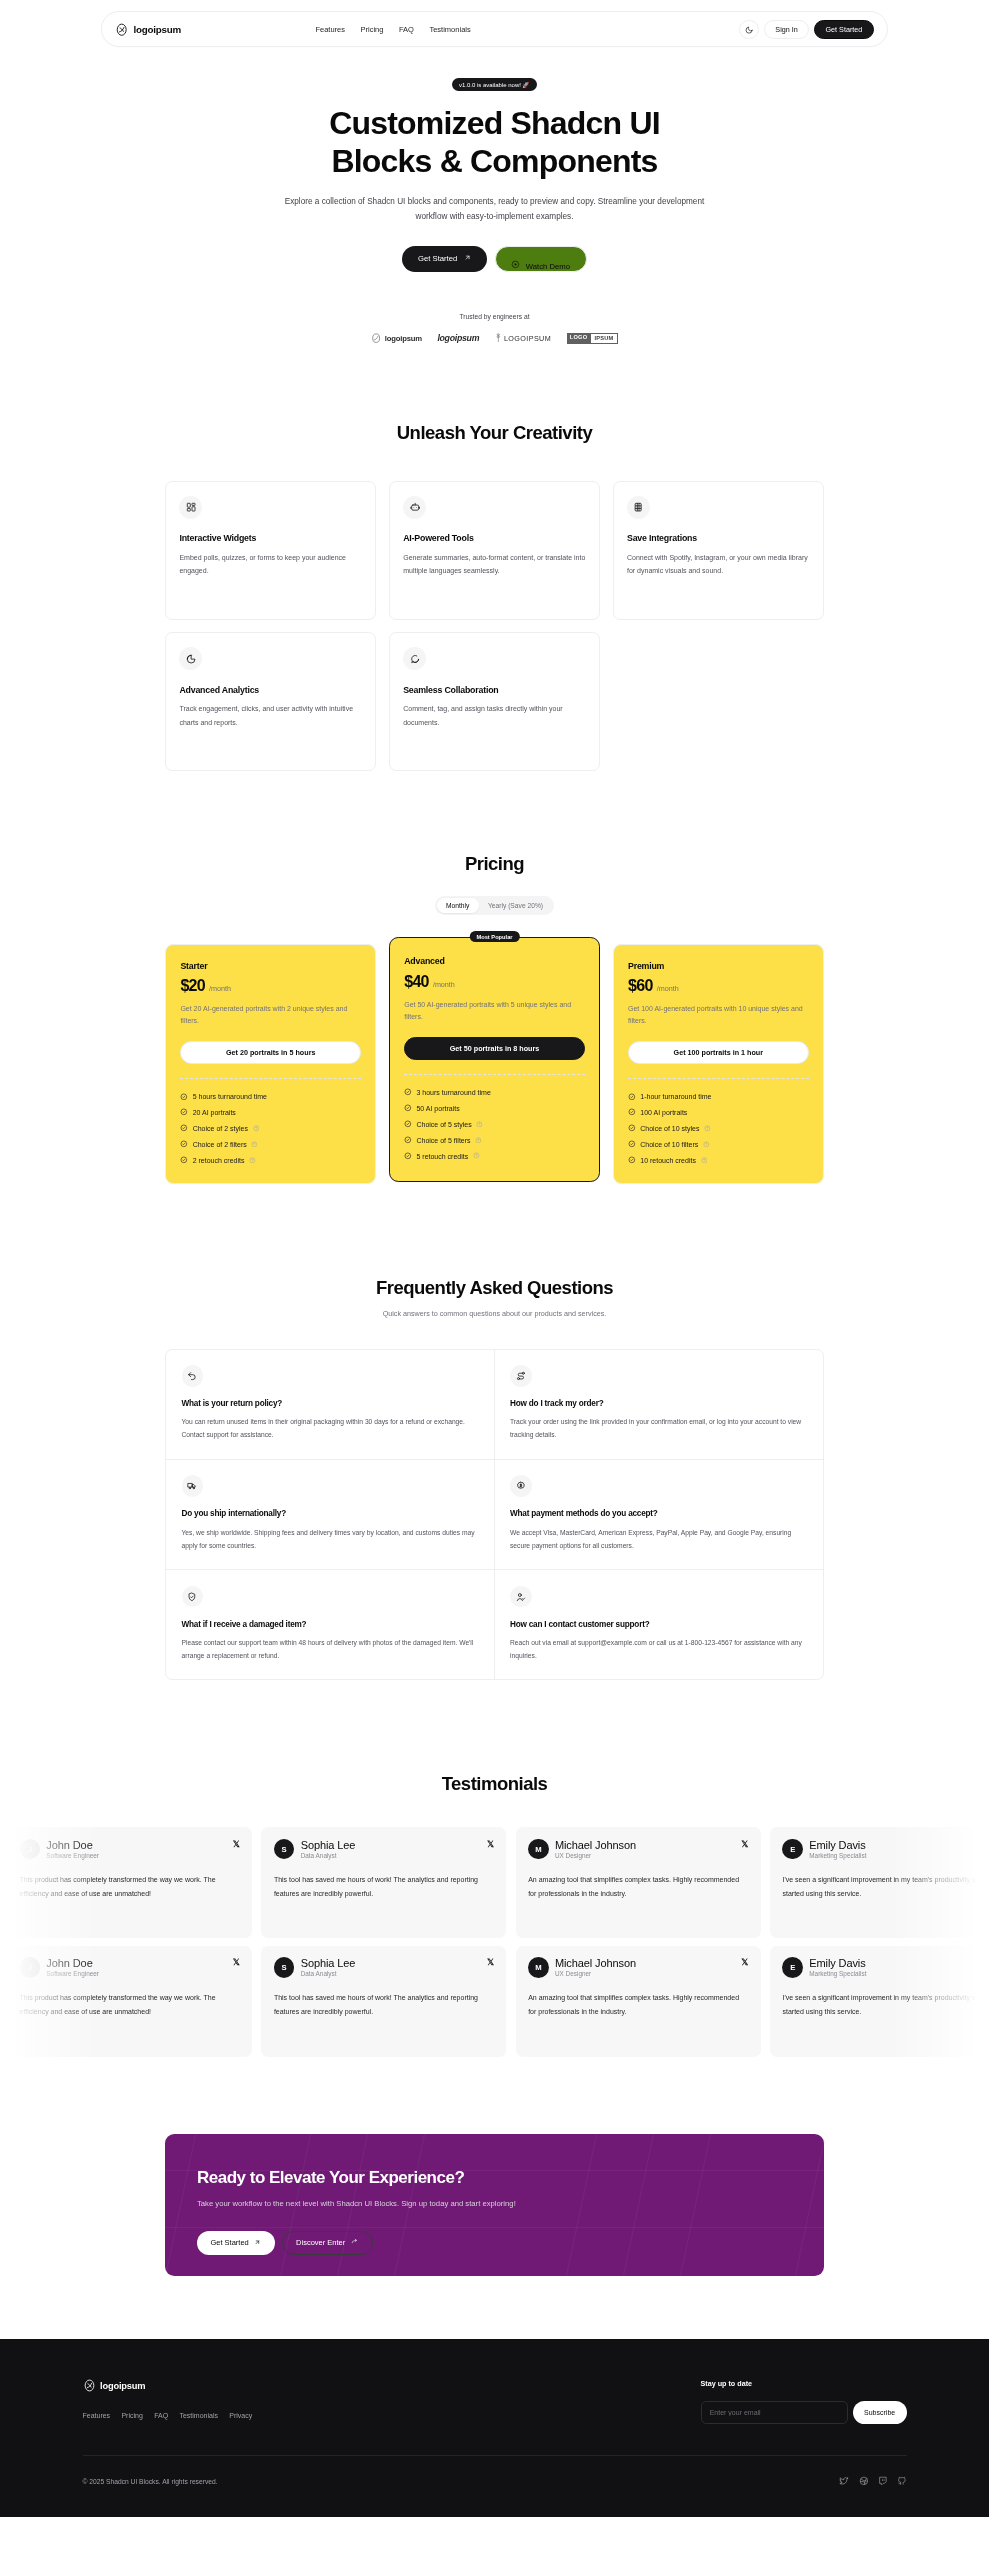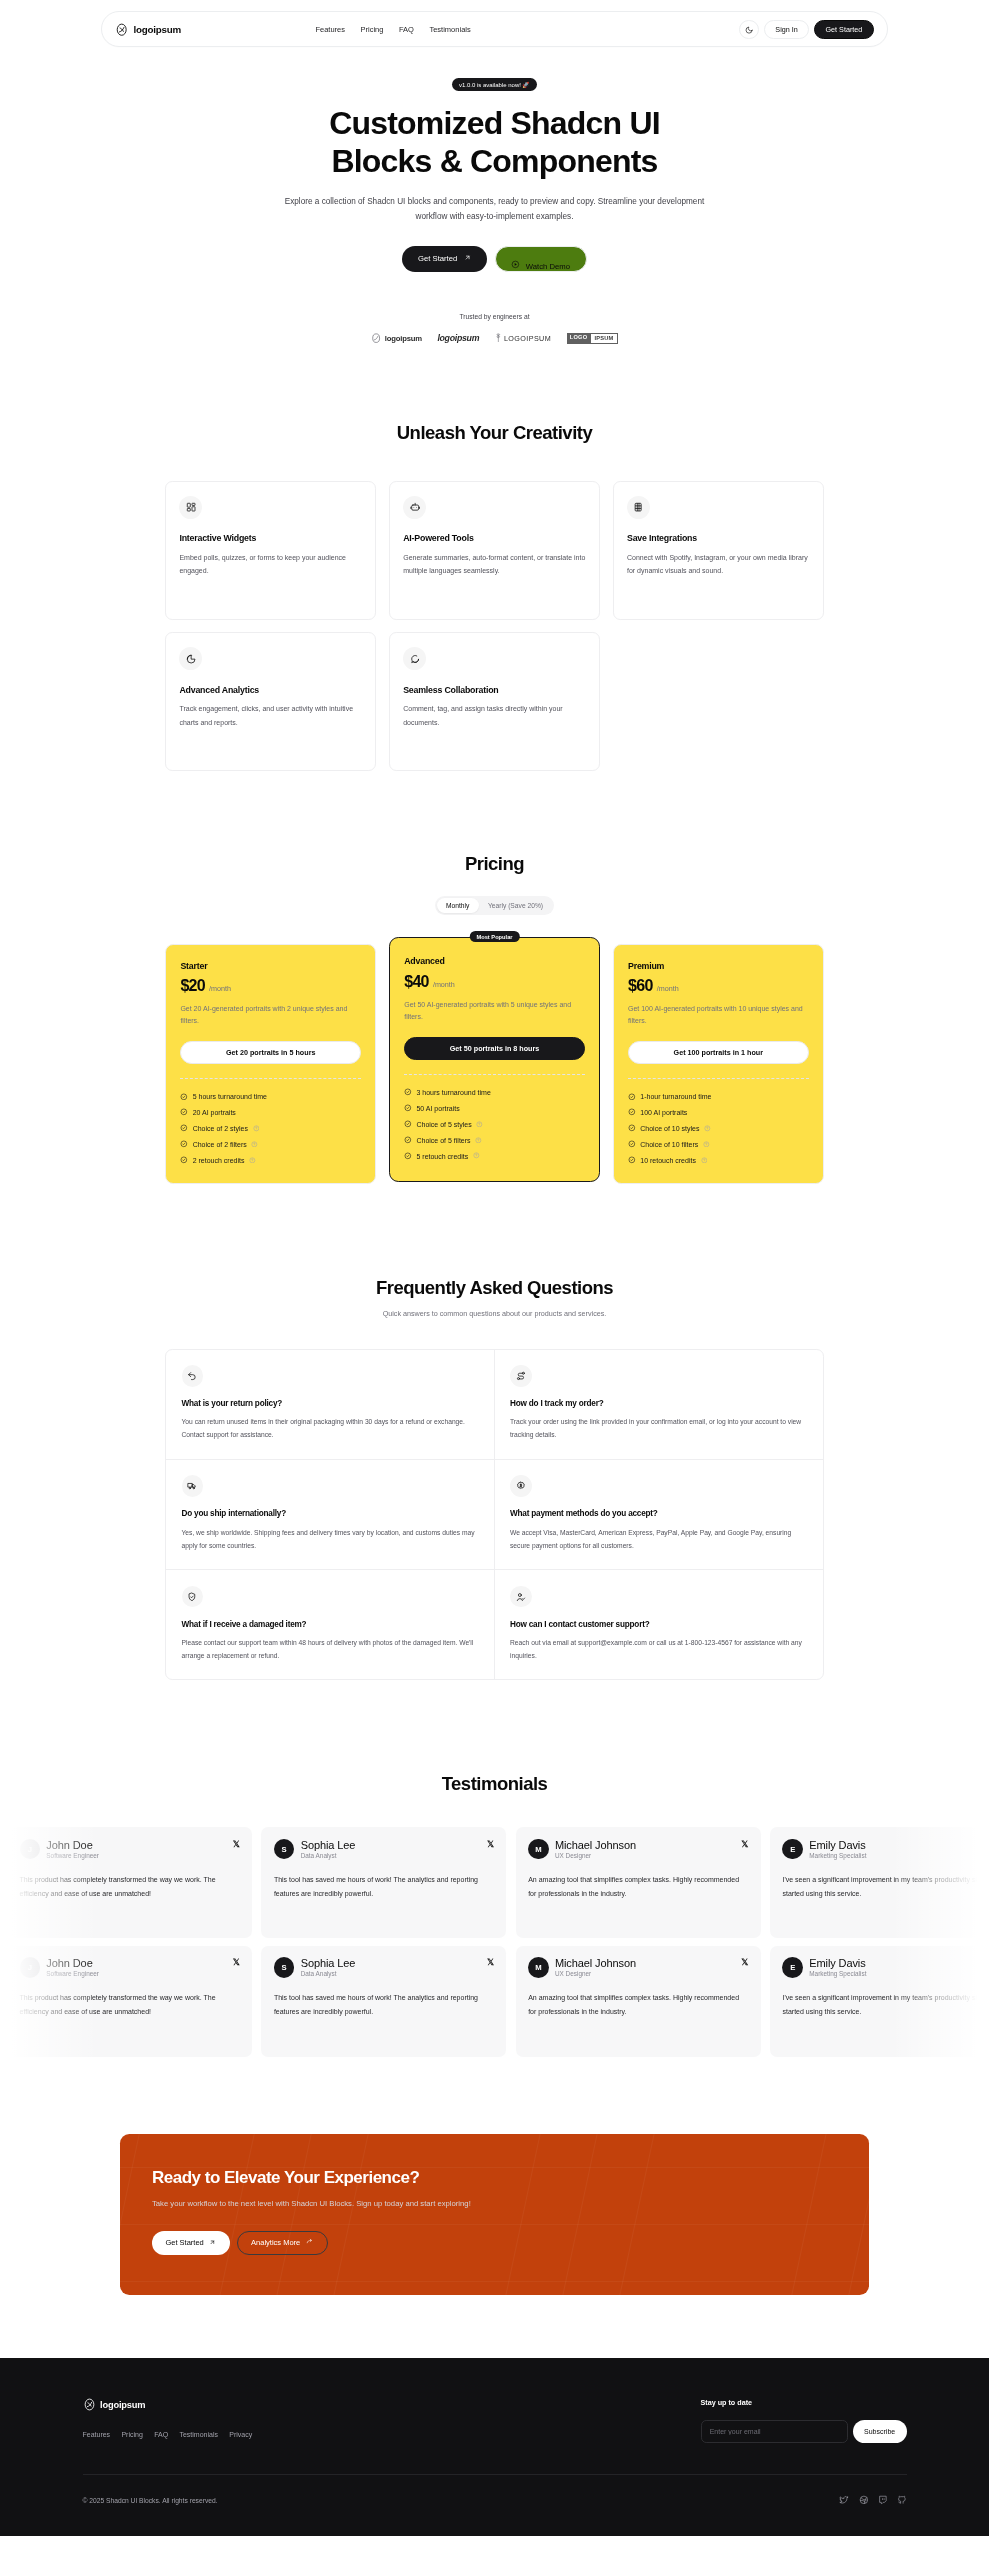--- a/index.html
+++ b/index.html
@@ -154,22 +154,22 @@
   .tst-name { font-size:11px; font-weight:400; letter-spacing:-0.1px; }
   .tst-role { margin-top:1.5px; font-size:6.4px; color:#8a8a93; }
   .tst-x { margin-left:auto; font-size:8.8px; font-weight:700; }
   .tst-body { margin-top:13.4px; font-size:7px; line-height:2.05; color:#27272a; }
   .tst-fade-l, .tst-fade-r { position:absolute; top:0; bottom:0; width:98px; pointer-events:none; z-index:5; }
   .tst-fade-l { left:0; background:linear-gradient(to right,#fff 12%, rgba(255,255,255,0)); }
   .tst-fade-r { right:0; background:linear-gradient(to left,#fff 12%, rgba(255,255,255,0)); }
 
   
   .cta {
-    width:749px; margin:0 auto; background:#c2410c; border-radius:9.3px;
-    padding:34px 32px 40px; position:relative; overflow:hidden; color:#fff;
+    width:659px; margin:0 auto; background:#701a75; border-radius:9.3px;
+    padding:34px 32px 21px; position:relative; overflow:hidden; color:#fff;
   }
   .cta-grid {
     position:absolute; inset:0;
     background-image:
       repeating-linear-gradient(to right, rgba(255,255,255,.045) 0 0.5px, transparent 0.5px 44px),
       repeating-linear-gradient(to bottom, rgba(255,255,255,.045) 0 0.5px, transparent 0.5px 44px);
     transform:skewX(-12deg) scale(1.3);
   }
   .cta-inner { position:relative; }
   .cta h2 { font-size:17px; font-weight:800; letter-spacing:-0.5px; }
@@ -771,21 +771,21 @@
         <div class="cta-btns">
           <button class="cta-white">
             <span>Get Started</span>
             <span>
               <svg width="6.7" height="6.7" viewBox="0 0 24 24" fill="none" stroke="#0a0a0a" stroke-width="2.2" stroke-linecap="round" stroke-linejoin="round">
                   <path d="M7 17L17 7M8 7h9v9"></path>
                 </svg>
             </span>
           </button>
           <button class="cta-ghost">
-            <span>Analytics More</span>
+            <span>Discover Enter</span>
             <span>
               <svg width="7.2" height="7.2" viewBox="0 0 24 24" fill="none" stroke="#fff" stroke-width="2" stroke-linecap="round" stroke-linejoin="round">
                   <path d="M4 16c0-5 4-8 14-8"></path>
                   <path d="M14 4l4 4-4 4"></path>
                 </svg>
             </span>
           </button>
         </div>
       </div>
     </div>

